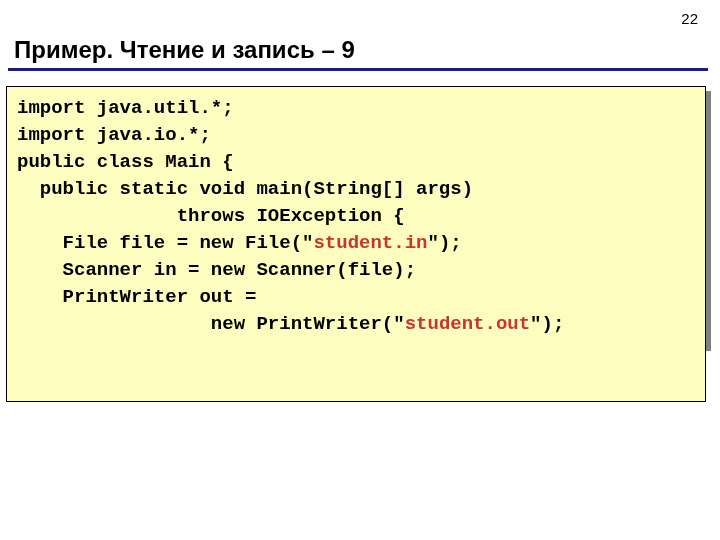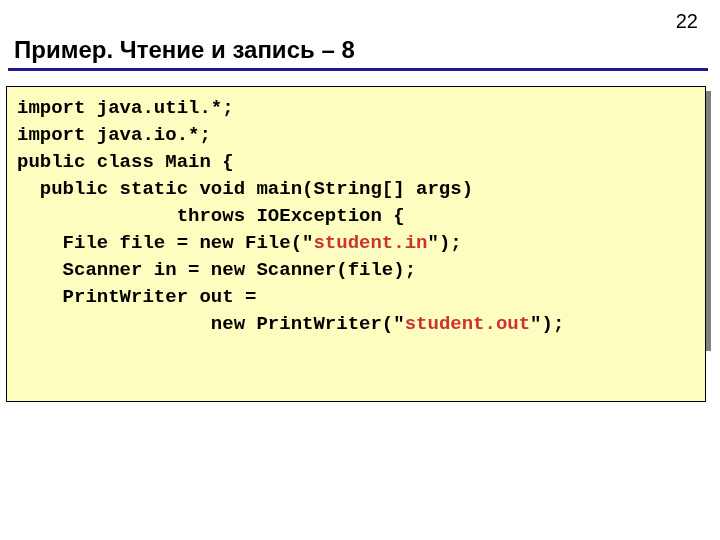--- a/index.html
+++ b/index.html
@@ -8,21 +8,21 @@
     height: 540px;
     background: #ffffff;
     font-family: Arial, Helvetica, sans-serif;
     position: relative;
     overflow: hidden;
   }
   .page-number {
     position: absolute;
     top: 10px;
     right: 22px;
-    font-size: 20px;
+    font-size: 15px;
     color: #000;
   }
   .title {
     position: absolute;
     top: 36px;
     left: 14px;
     font-size: 24px;
     font-weight: bold;
     color: #000;
   }
@@ -59,21 +59,21 @@
     white-space: pre;
   }
   .code-block .hl {
     color: #cc3333;
   }
 </style>
 </head>
 <body>
 
 <div class="page-number">22</div>
-<div class="title">Пример. Чтение и запись – 8</div>
+<div class="title">Пример. Чтение и запись – 9</div>
 <div class="title-underline"></div>
 
 <div class="code-shadow"></div>
 <div class="code-block"><span>import java.util.*;</span>
 <span>import java.io.*;</span>
 <span>public class Main {</span>
 <span>  public static void main(String[] args)</span>
 <span>              throws IOException {</span>
 <span>    File file = new File("</span><span class="hl">student.in</span><span>");</span>
 <span>    Scanner in = new Scanner(file);</span>

